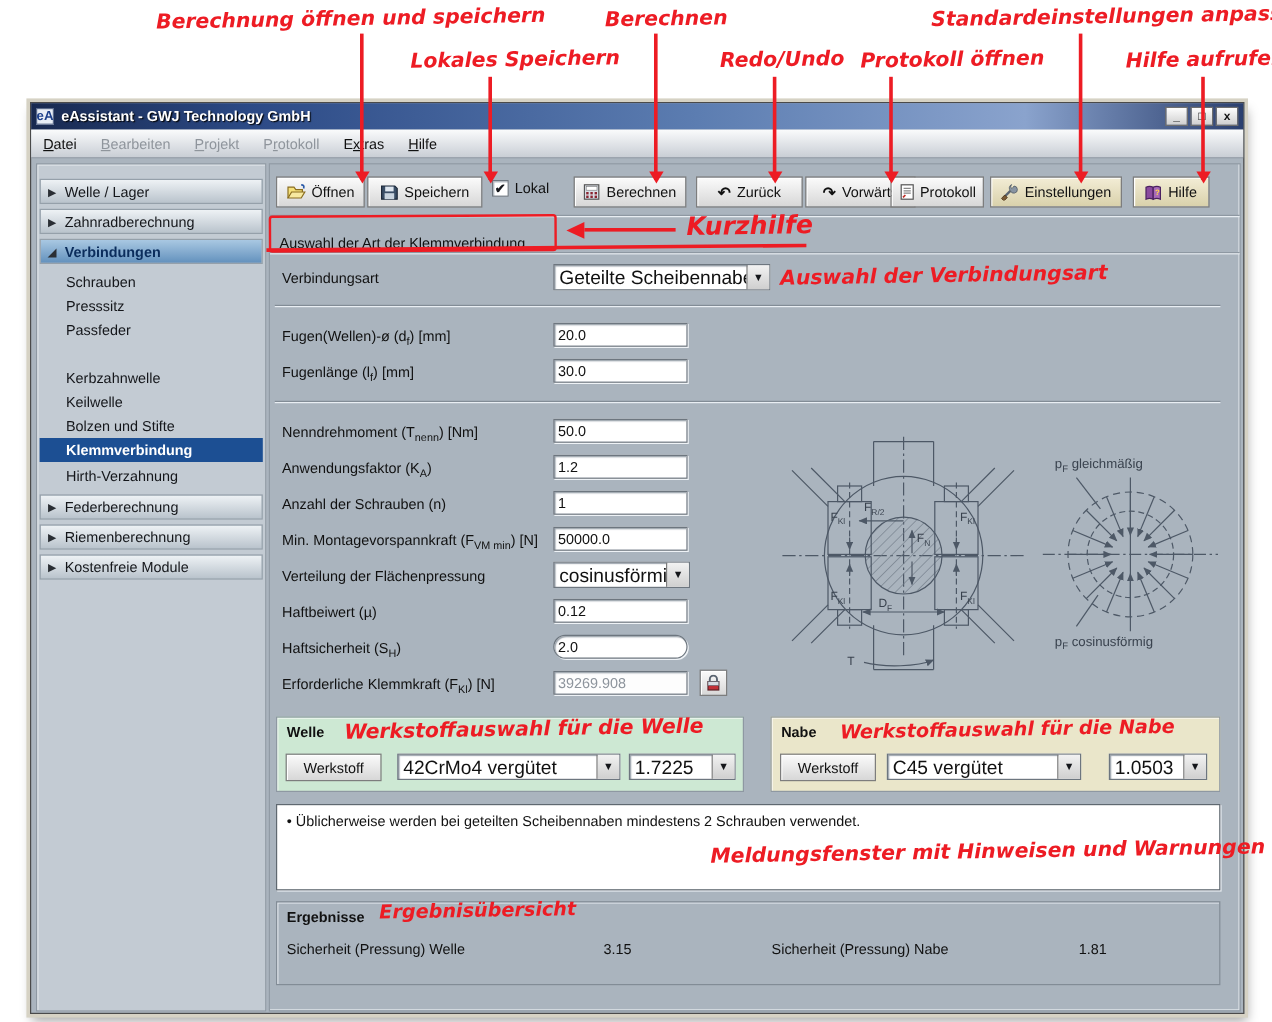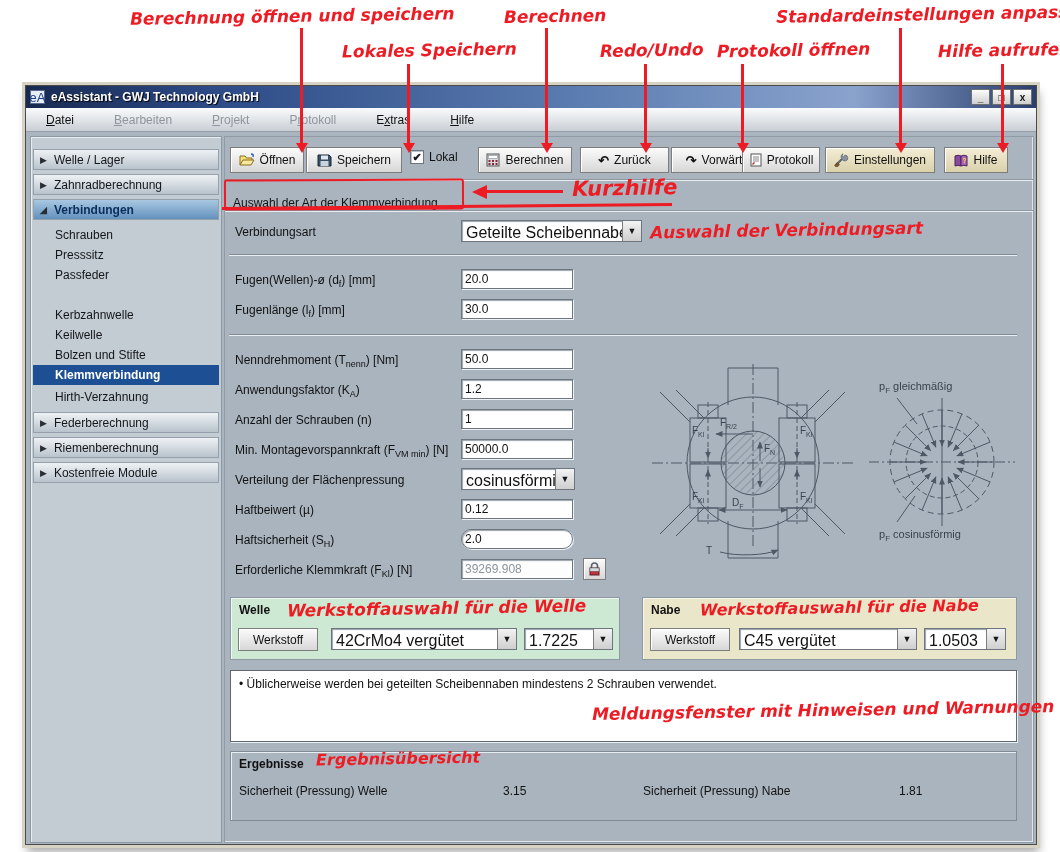--- a/index.html
+++ b/index.html
@@ -8,29 +8,29 @@
   .page { position:relative; width:1060px; height:852px; background:#fff; overflow:hidden; }
 
   
   .window { position:absolute; left:25px; top:85px; width:1012px; height:760px;
             border:1px solid #4a4a4a; background:#aab4be;
             box-shadow:0 0 0 3px #d6d2c4, 2px 7px 9px rgba(0,0,0,.35); }
   .titlebar { position:absolute; left:0; top:0; right:0; height:22px;
               background:linear-gradient(to right,#18294f 0%,#2c4a86 18%,#5c7db1 55%,#8aa3cd 82%,#2b3f6e 100%);
               display:flex; align-items:center; padding:0 4px; }
   .title-icon { width:15px; height:14px; background:#e8eef6; border:1px solid #5a6a8a; color:#1c3f8a;
-                font-size:13px; font-weight:normal; display:flex; align-items:center; justify-content:center; }
+                font-size:11px; font-weight:bold; display:flex; align-items:center; justify-content:center; }
   .title-text { color:#fff; font-size:12px; font-weight:bold; margin-left:6px; text-shadow:1px 1px 1px #000; }
   .win-controls { margin-left:auto; display:flex; gap:2px; }
   .win-btn { width:19px; height:16px; background:linear-gradient(#fdfdfd,#cfcfcf); border:1px solid #6e6e6e;
              font-size:10px; font-weight:bold; color:#111; display:flex; align-items:center; justify-content:center; }
   .menubar { position:absolute; left:0; top:22px; right:0; height:24px;
              background:linear-gradient(#fafbfc,#c9ced5); border-bottom:1px solid #97a0aa;
              display:flex; align-items:center; font-size:12px; color:#111; }
-  .menu-item { padding:0 20px; height:100%; display:flex; align-items:center; }
+  .menu-item { padding:0 10px; height:100%; display:flex; align-items:center; }
   .menu-item.disabled { color:#8f959c; }
   .menu-item .u { text-decoration:underline; }
 
   
   .sidebar { position:absolute; left:4px; top:50px; width:192px; height:707px;
              background:#c3cbd3; border:1px solid #8e98a2; box-shadow:inset 1px 1px 0 #e9edf1; }
   .side-header { position:absolute; left:2px; width:186px; height:21px;
                  background:linear-gradient(#eef2f5,#b9c3cc); border:1px solid #95a0aa;
                  display:flex; align-items:center; font-size:12px; color:#14161a; padding-left:6px; gap:7px; }
   .side-header .tri { font-size:9px; color:#2a2e34; }
@@ -402,21 +402,21 @@
           <span class="dd-btn">
               <span>▼</span>
             </span>
         </div>
       </div>
       <div class="mat-panel" style="left:417px;width:375px;background:#eae6ca">
         <span class="mat-title">Nabe</span>
         <div class="btn mat-btn" style="left:7px;width:80px">
             <span>Werkstoff</span>
           </div>
-        <div class="dd" style="left:96px;top:30px;width:178px">
+        <div class="dd" style="left:96px;top:30px;width:162px">
           <span class="dd-text">C45 vergütet</span>
           <span class="dd-btn">
               <span>▼</span>
             </span>
         </div>
         <div class="dd" style="left:281px;top:30px;width:82px">
           <span class="dd-text">1.0503</span>
           <span class="dd-btn">
               <span>▼</span>
             </span>

